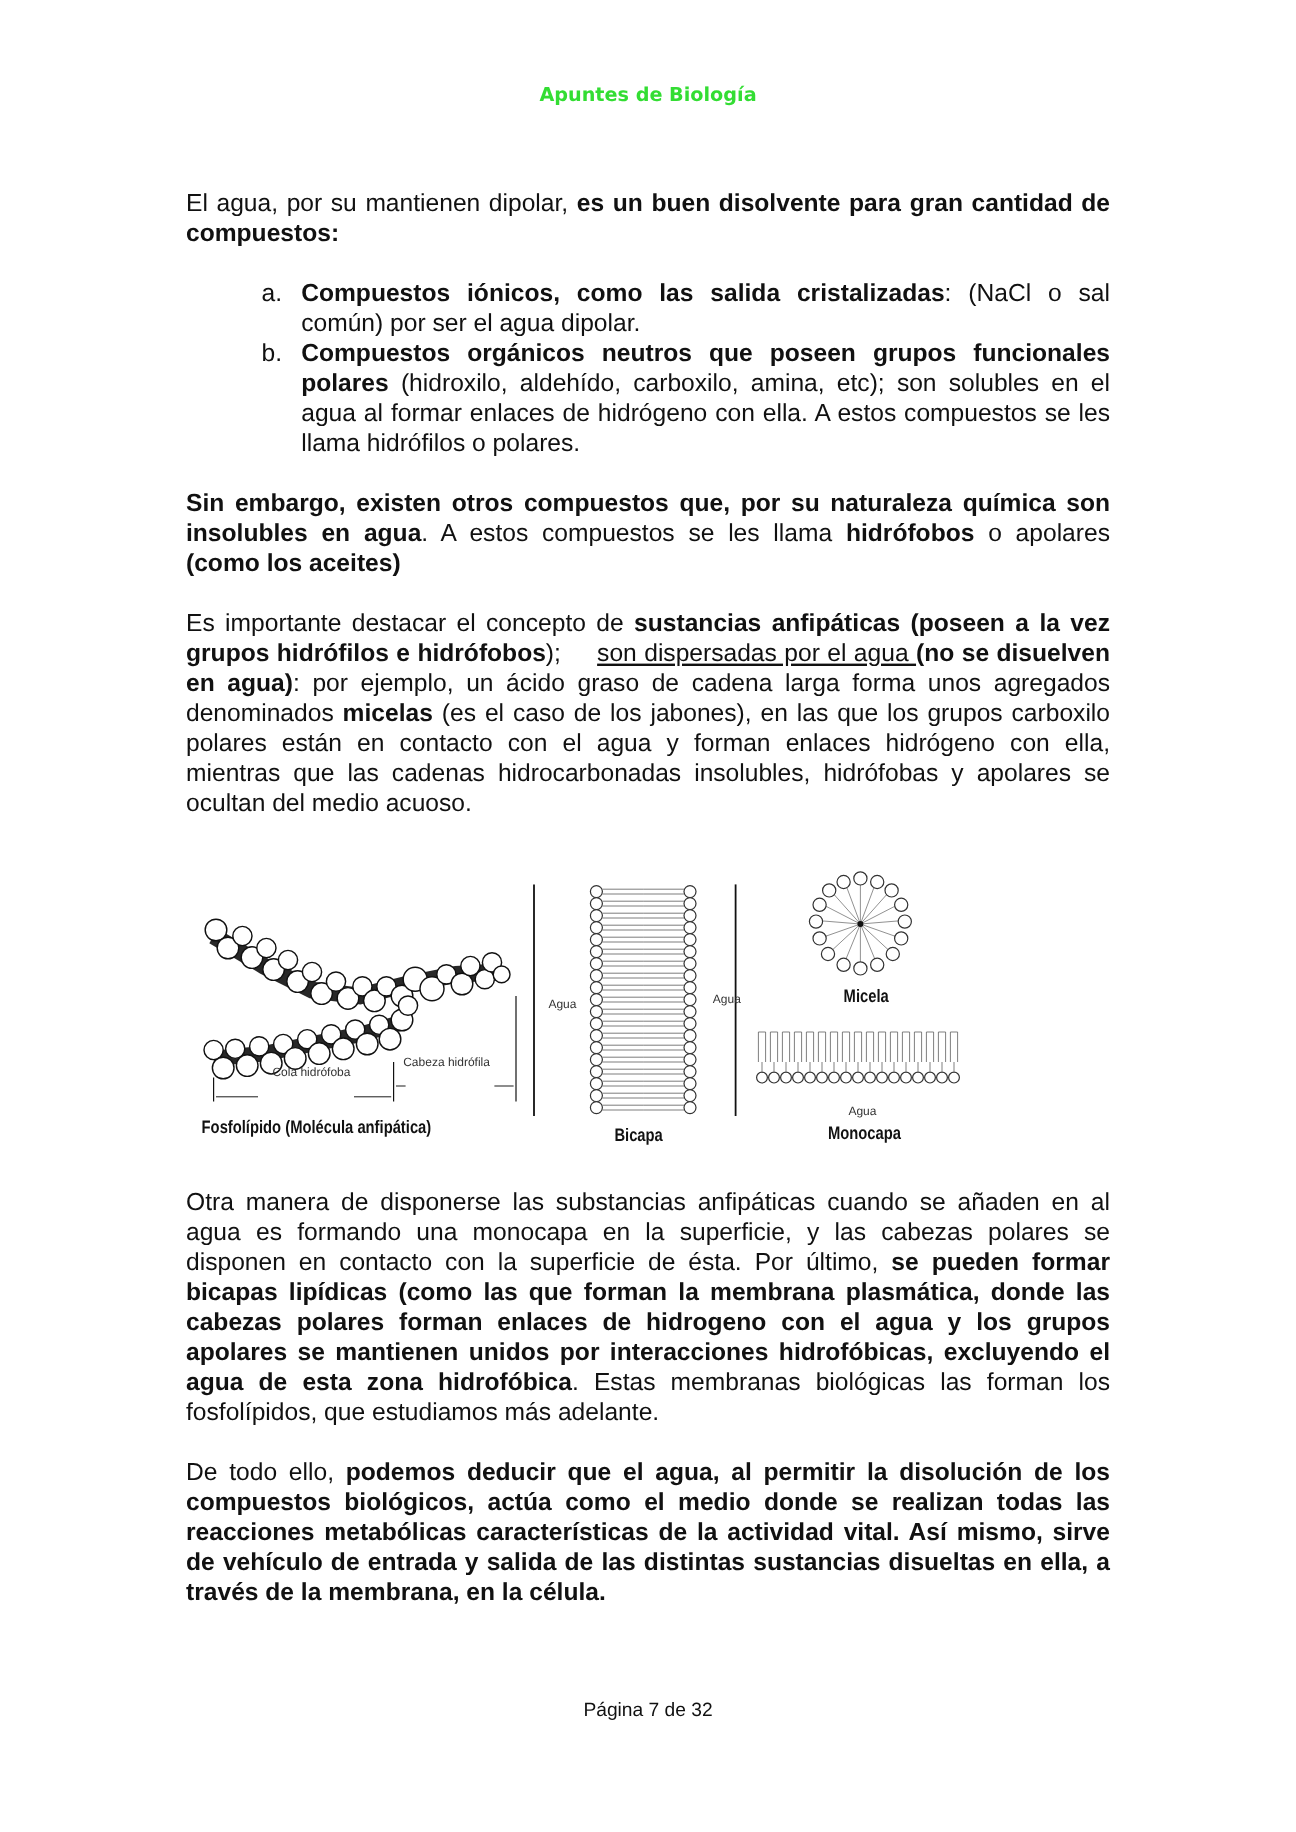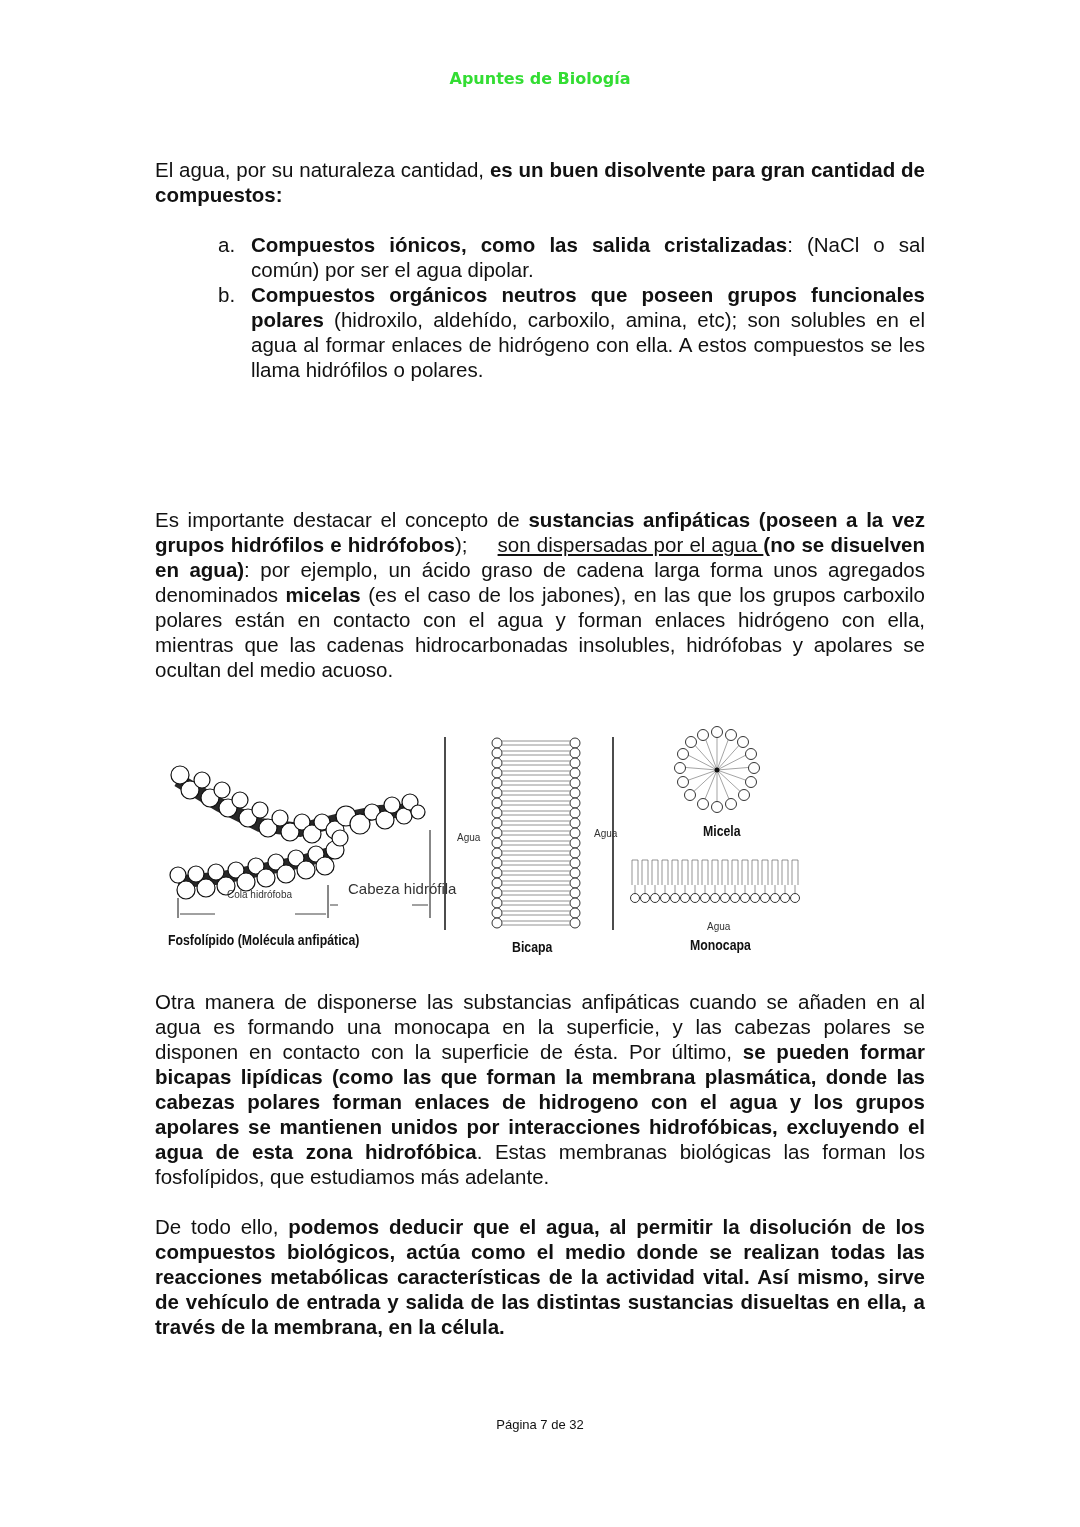--- a/index.html
+++ b/index.html
@@ -15,45 +15,48 @@
   b { font-weight: bold; }
   u { text-decoration: underline; margin-left: 24px; }
   .list { position: absolute; left: 218px; width: 707px; }
   .list .item { position: relative; padding-left: 33px; margin: 0; }
   .list .item .marker { position: absolute; left: 0; top: 0; }
   .figure { position: absolute; left: 160px; top: 730px; width: 670px; height: 235px; }
   .cap { position: absolute; font-family: "Liberation Sans", sans-serif; font-weight: bold; font-size: 15px; color: #111;
     transform: scaleX(0.82); transform-origin: left top; white-space: nowrap; }
   .small { position: absolute; font-family: "Liberation Sans", sans-serif; font-size: 10px; color: #333; white-space: nowrap; }
   .footer { position: absolute; top: 1417px; left: 0; width: 1080px; text-align: center;
-    font-family: "Liberation Sans", sans-serif; font-size: 13px; color: #111; }
+    font-family: "Liberation Sans", sans-serif; font-size: 16px; color: #111; }
   .last-line { text-align-last: left; }
 </style>
 </head>
 <body>
 
 <div class="page">
 
   <div class="header" style="color:#33dd33">
     <span>Apuntes de Biología</span>
   </div>
 
   <div class="block body-text" style="top:157px;">
-    <p class="last-line"><span>El agua, por su naturaleza cantidad, </span><b>es un buen disolvente para gran cantidad de compuestos:</b></p>
+    <p class="last-line"><span>El agua, por su mantienen dipolar, </span><b>es un buen disolvente para gran cantidad de compuestos:</b></p>
   </div>
 
   <div class="list body-text" style="top:232px;">
     <p class="item last-line">
       <span class="marker">a.</span><b>Compuestos iónicos, como las salida cristalizadas</b><span>: (NaCl o sal común) por ser el agua dipolar.</span>
     </p>
     <p class="item last-line">
       <span class="marker">b.</span><b>Compuestos orgánicos neutros que poseen grupos funcionales polares</b><span> (hidroxilo, aldehído, carboxilo, amina, etc); son solubles en el agua al formar enlaces de hidrógeno con ella. A estos compuestos se les llama hidrófilos o polares.</span>
     </p>
   </div>
 
+  <div class="block body-text" style="top:407px;">
+    <p class="last-line"><b>Sin embargo, existen otros compuestos que, por su naturaleza química son insolubles en agua</b><span>. A estos compuestos se les llama </span><b>hidrófobos</b><span> o apolares </span><b>(como los aceites)</b></p>
+  </div>
 
   <div class="block body-text" style="top:507px;">
     <p class="last-line"><span>Es importante destacar el concepto de </span><b>sustancias anfipáticas (poseen a la vez grupos hidrófilos e hidrófobos</b><span>); </span><u>son dispersadas por el agua </u><b>(no se disuelven en agua)</b><span>: por ejemplo, un ácido graso de cadena larga forma unos agregados denominados </span><b>micelas</b><span> (es el caso de los jabones), en las que los grupos carboxilo polares están en contacto con el agua y forman enlaces hidrógeno con ella, mientras que las cadenas hidrocarbonadas insolubles, hidrófobas y apolares se ocultan del medio acuoso.</span></p>
   </div>
 
   <div class="figure">
 
     <svg width="280" height="180" style="position:absolute;left:0;top:20px;" viewBox="0 0 280 180">
       <g stroke="#111" stroke-width="1.2" fill="#fff">
 
@@ -106,21 +109,21 @@
 
       <line x1="18" y1="148" x2="18" y2="168" stroke="#111" stroke-width="1"></line>
       <line x1="168" y1="135" x2="168" y2="168" stroke="#111" stroke-width="1"></line>
       <line x1="270" y1="80" x2="270" y2="168" stroke="#111" stroke-width="1"></line>
       <line x1="20" y1="164" x2="55" y2="164" stroke="#111" stroke-width="0.8"></line>
       <line x1="135" y1="164" x2="166" y2="164" stroke="#111" stroke-width="0.8"></line>
       <line x1="170" y1="155" x2="178" y2="155" stroke="#111" stroke-width="0.8"></line>
       <line x1="252" y1="155" x2="268" y2="155" stroke="#111" stroke-width="0.8"></line>
     </svg>
     <span class="small" style="left:67px;top:159px;font-size:10px;">Cola hidrófoba</span>
-    <span class="small" style="left:188px;top:150px;font-size:15px;">Cabeza hidrófila</span>
+    <span class="small" style="left:176px;top:150px;font-size:10px;">Cabeza hidrófila</span>
     <span class="cap" style="left:8px;top:201px;">Fosfolípido (Molécula anfipática)</span>
 
     <svg width="180" height="200" style="position:absolute;left:280px;top:5px;" viewBox="0 0 180 200">
       <line x1="5" y1="2" x2="5" y2="195" stroke="#111" stroke-width="1.5"></line>
       <line x1="173" y1="2" x2="173" y2="195" stroke="#111" stroke-width="1.5"></line>
       <g fill="#fff" stroke="#333" stroke-width="1">
         <circle cx="57" cy="8" r="5"></circle>
           <circle cx="57" cy="18" r="5"></circle>
           <circle cx="57" cy="28" r="5"></circle>
           <circle cx="57" cy="38" r="5"></circle>

